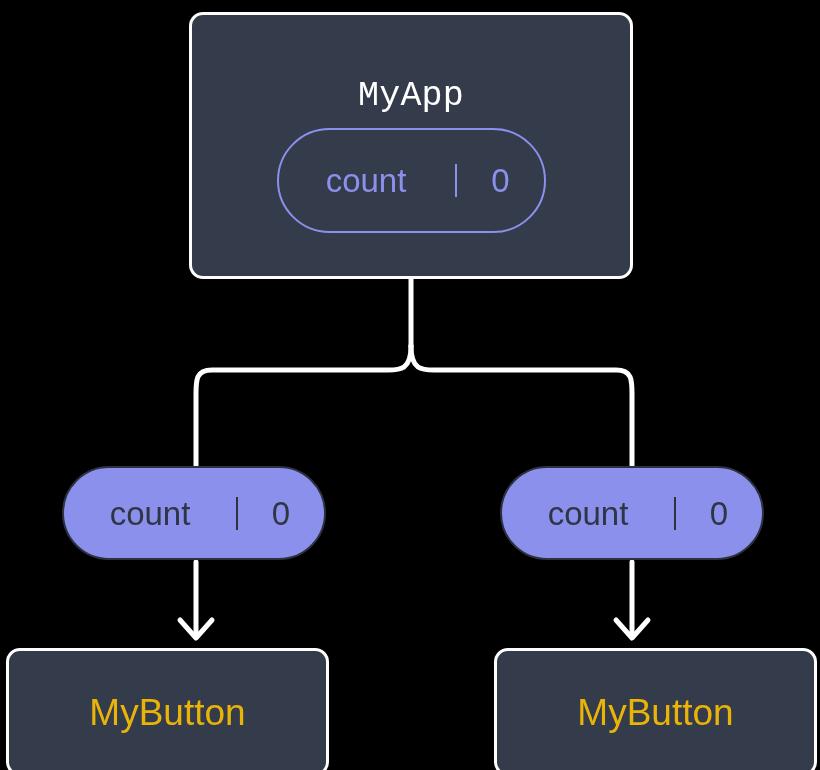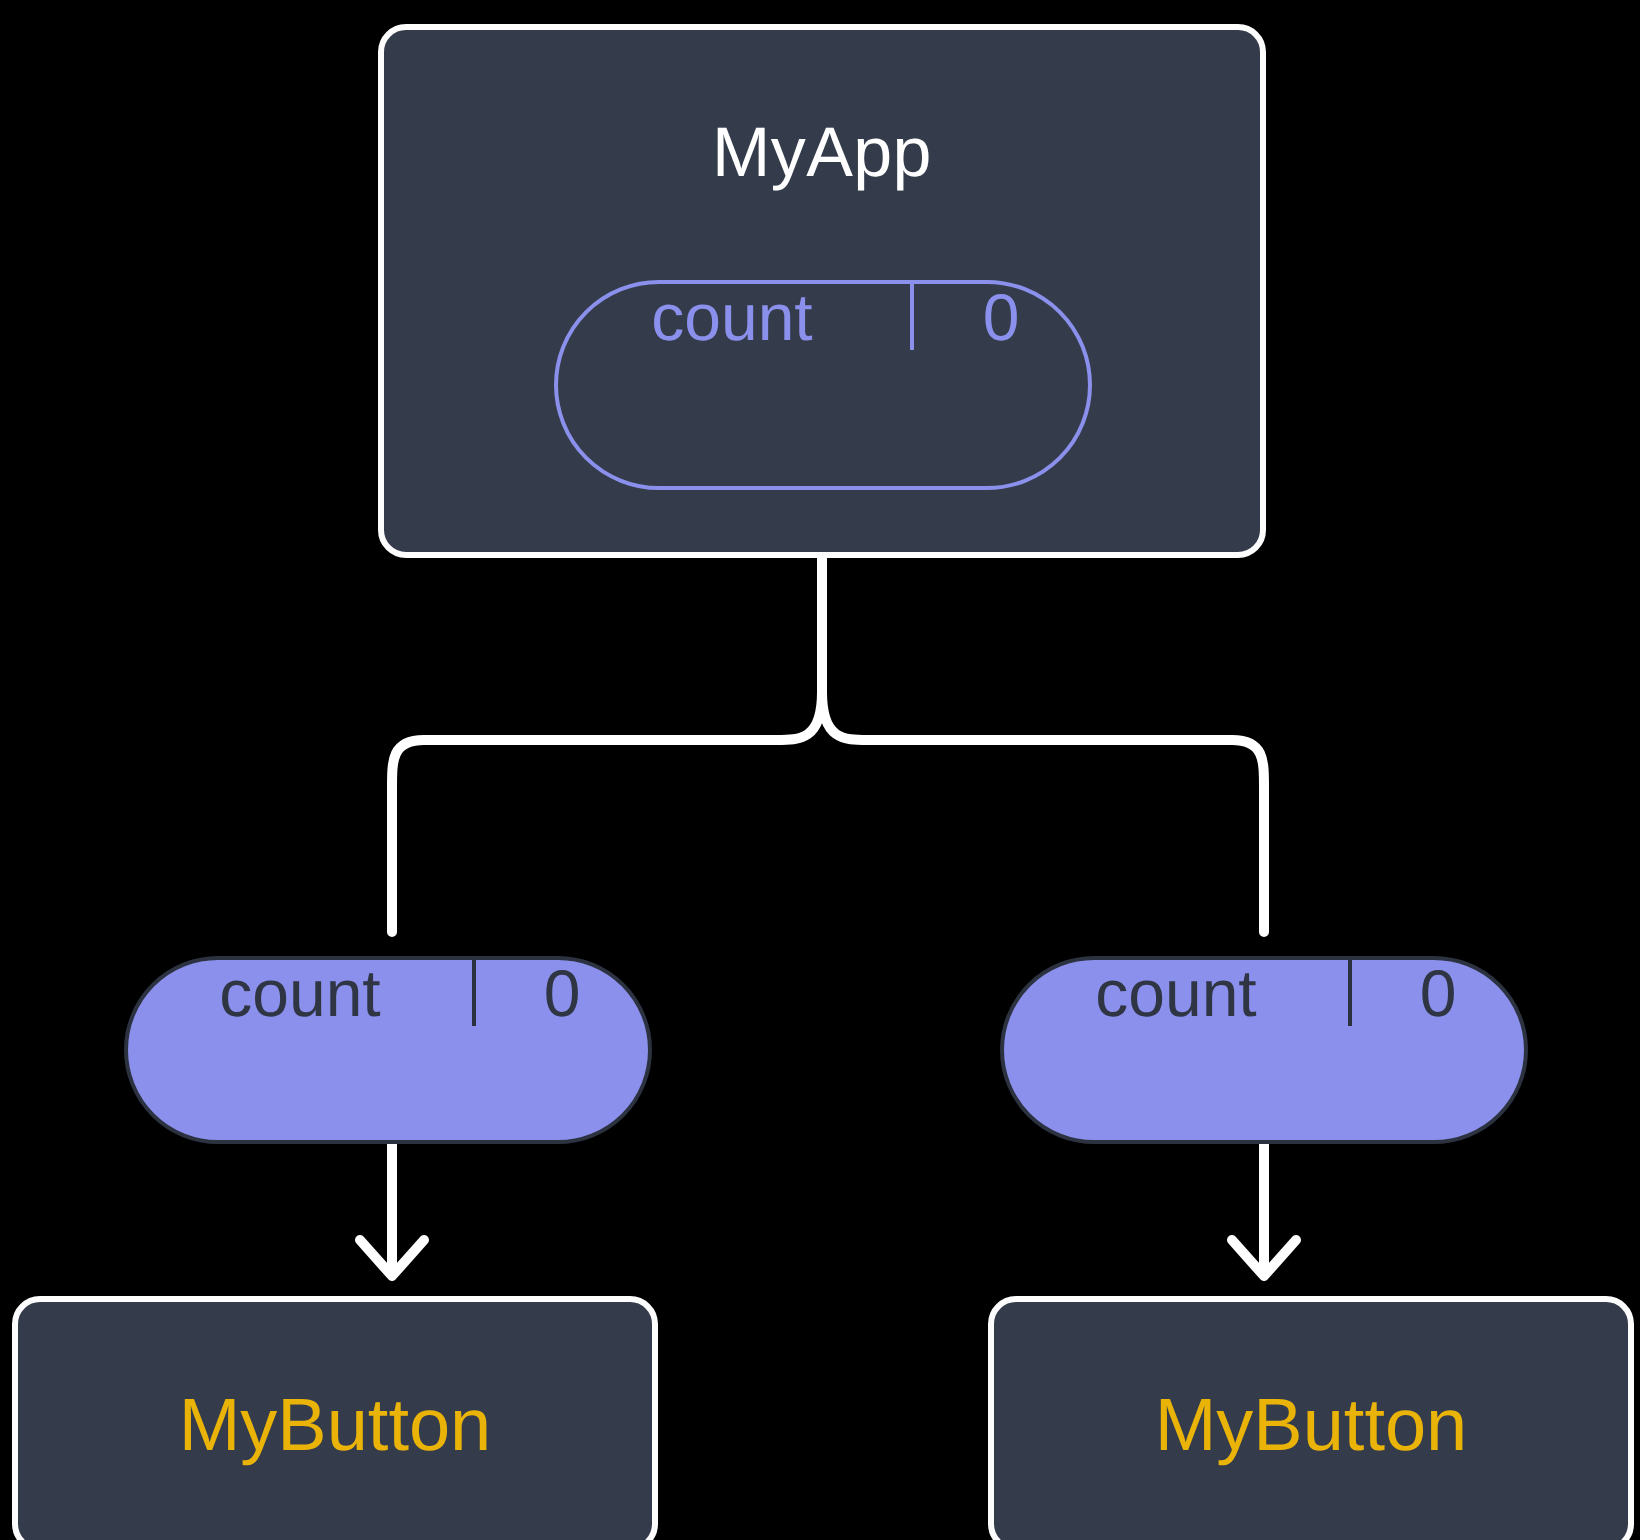--- a/index.html
+++ b/index.html
@@ -37,21 +37,22 @@
     display: flex;
     flex-direction: column;
     align-items: center;
   }
   .node-box.root {
     left: 189px;
     top: 12px;
     width: 444px;
     height: 267px;
     justify-content: flex-start;
-    padding-top: 44px;
+    padding-top: 64px;
+    font-family: Liberation Mono, monospace;
   }
   .node-box.leaf-left {
     left: 6px;
     top: 648px;
     width: 323px;
     height: 128px;
     justify-content: center;
   }
   .node-box.leaf-right {
     left: 494px;
@@ -74,24 +75,23 @@
     line-height: 1;
     font-weight: 400;
     white-space: nowrap;
   }
 
   
   .pill {
     position: absolute;
     box-sizing: border-box;
     display: flex;
-    align-items: flex-start;
+    align-items: center;
     border-radius: 999px;
     overflow: hidden;
-    margin-top: 12px;
   }
   .pill .pill-key,
   .pill .pill-val {
     display: flex;
     align-items: center;
     justify-content: center;
     font-size: 33px;
     line-height: 1;
     white-space: nowrap;
   }

